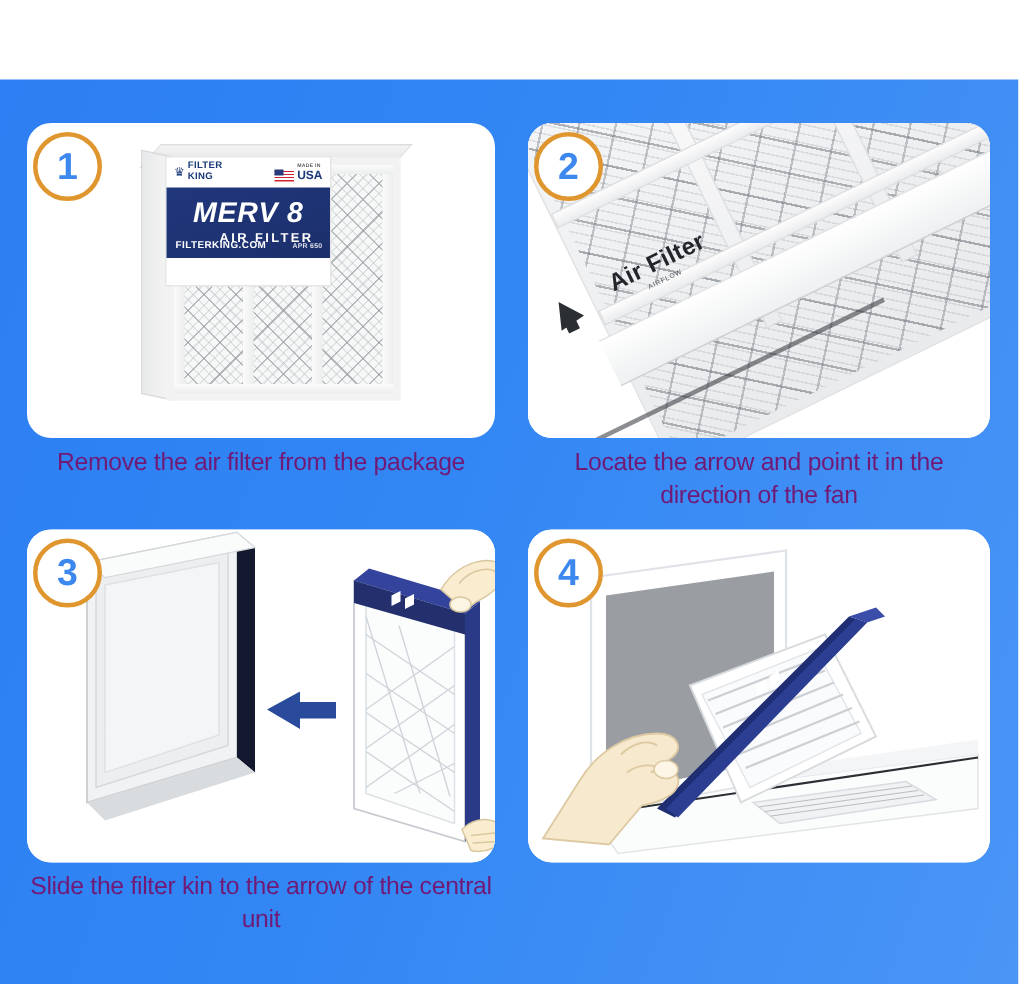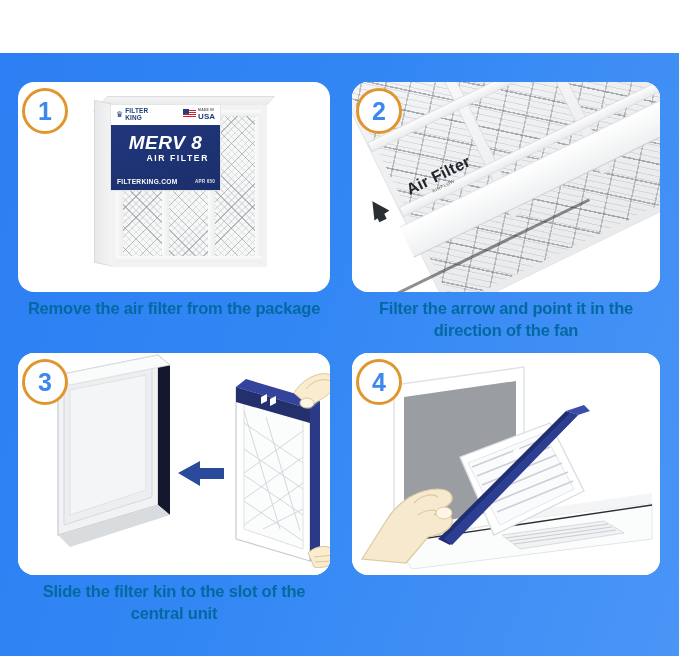--- a/index.html
+++ b/index.html
@@ -64,24 +64,24 @@
   .badge span {
     font-family:"Liberation Sans", sans-serif;
     font-size:25px;
     font-weight:bold;
     color:#3d88ef;
     line-height:1;
   }
   .caption {
     position:absolute;
     text-align:center;
-    color:#0369a1;
+    color:#701a75;
     font-family:"Liberation Sans Narrow","Liberation Sans", sans-serif;
     font-size:16.5px;
-    font-weight:bold;
+    font-weight:normal;
     line-height:1.32;
     letter-spacing:-0.2px;
   }
   .cap1 { left:18px;  top:245px; width:312px; }
   .cap2 { left:352px; top:245px; width:308px; }
   .cap3 { left:18px;  top:528px; width:312px; }
   .cap4 { left:352px; top:528px; width:308px; }
 
   
   .ph1-stage { position:absolute; inset:0; }
@@ -133,36 +133,36 @@
     position:absolute; left:0; top:0; width:100%; height:20px;
     display:flex; align-items:center; justify-content:space-between;
     padding:0 5px;
   }
   .lbl-brand { display:flex; align-items:center; gap:2px; }
   .lbl-crown { font-size:8px; color:#1b3a7a; line-height:1; }
   .lbl-brandtext {
     font-size:6.4px; font-weight:bold; color:#1b3a7a;
     line-height:6.6px; letter-spacing:0.2px;
   }
-  .lbl-usa { display:flex; align-items:flex-start; gap:2px; }
+  .lbl-usa { display:flex; align-items:flex-end; gap:2px; }
   .flag {
     width:13px; height:8px;
     background:
       linear-gradient(180deg,#ffffff 0 12.5%, #cf2230 12.5% 25%, #ffffff 25% 37.5%, #cf2230 37.5% 50%, #ffffff 50% 62.5%, #cf2230 62.5% 75%, #ffffff 75% 87.5%, #cf2230 87.5% 100%);
     position:relative;
   }
   .flag::before {
     content:""; position:absolute; left:0; top:0; width:6px; height:4.4px;
     background:#2b3a7a;
   }
   .usa-txt { line-height:1; }
   .usa-small { font-size:3.4px; font-weight:bold; color:#5a5a5a; display:block; letter-spacing:.2px;}
   .usa-big { font-size:8px; font-weight:bold; color:#1b3a7a; display:block; line-height:8px;}
   .lbl-navy {
-    position:absolute; left:0; top:20px; width:100%; height:65px;
+    position:absolute; left:0; top:20px; width:100%; height:47px;
     background:linear-gradient(160deg,#21377c,#1b2f6b);
     color:#ffffff;
     padding:8px 8px 5px 8px;
   }
   .merv {
     font-size:19px; font-weight:bold; letter-spacing:0.5px;
     text-align:center; line-height:20px;
     font-style:italic;
   }
   .airfilter {
@@ -317,21 +317,21 @@
               <div class="f2-airsub">AIRFLOW</div>
             </div>
           </div>
           <div class="f2-edge"></div>
         </div>
         <div class="badge">
           <span>2</span>
         </div>
       </div>
     </div>
-    <div class="caption cap2">Filter the arrow and point it in the direction of the fan</div>
+    <div class="caption cap2">Locate the arrow and point it in the direction of the fan</div>
 
     <div class="panel p3">
       <div class="card">
         <div class="ph3-stage">
           <svg width="312" height="222" viewBox="0 0 312 222">
 
             <g>
               <polygon points="40,22 140,2 140,152 40,182" fill="#f1f2f3" stroke="#c9ccd0" stroke-width="1.2"></polygon>
               <polygon points="46,30 134,12 134,144 46,172" fill="#eceef0" stroke="#d6d9dc" stroke-width="1"></polygon>
               <polygon points="52,37 128,22 128,137 52,162" fill="#f4f5f6" stroke="#dfe2e5" stroke-width="1"></polygon>
@@ -377,21 +377,21 @@
               <path d="M290,200 C300,190 316,192 318,202 C320,212 304,216 296,214 Z" fill="#faeccf" stroke="#d8c79f" stroke-width="1"></path>
               <path d="M296,204 L316,202 M297,209 L314,208" stroke="#d8c79f" stroke-width="1" fill="none"></path>
             </g>
           </svg>
         </div>
         <div class="badge">
           <span>3</span>
         </div>
       </div>
     </div>
-    <div class="caption cap3">Slide the filter kin to the slot of the central unit</div>
+    <div class="caption cap3">Slide the filter kin to the arrow of the central unit</div>
 
     <div class="panel p4">
       <div class="card">
         <div class="ph4-stage">
           <svg width="308" height="222" viewBox="0 0 308 222">
 
             <g>
               <polygon points="42,32 172,14 172,166 42,190" fill="#ffffff" stroke="#dfe2e6" stroke-width="1.5"></polygon>
               <polygon points="52,44 164,28 164,154 52,176" fill="#9a9da1"></polygon>
             </g>

